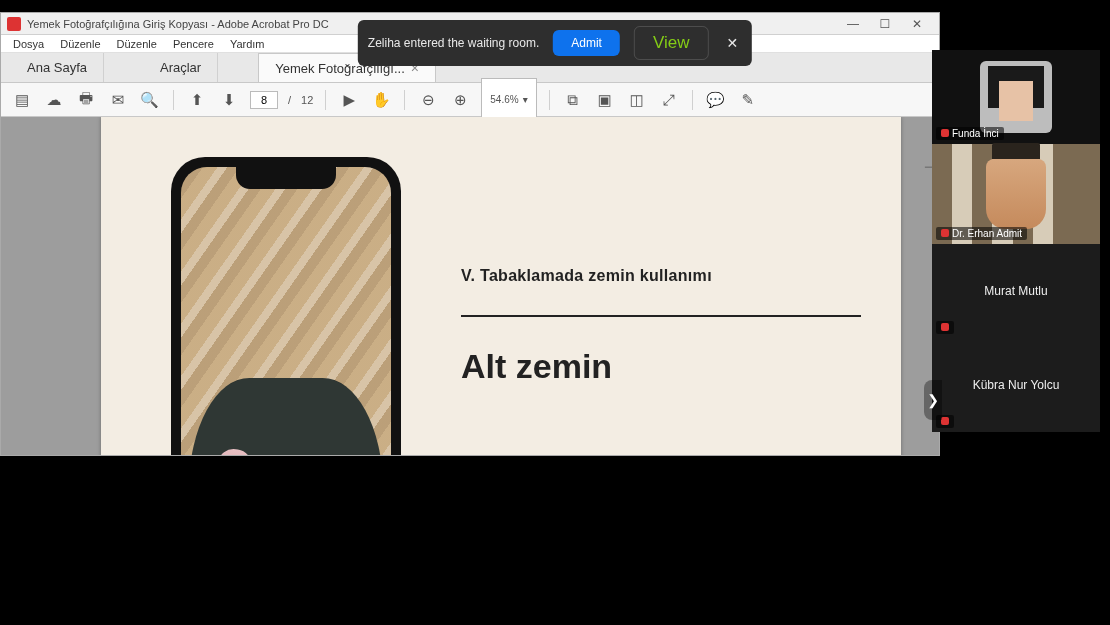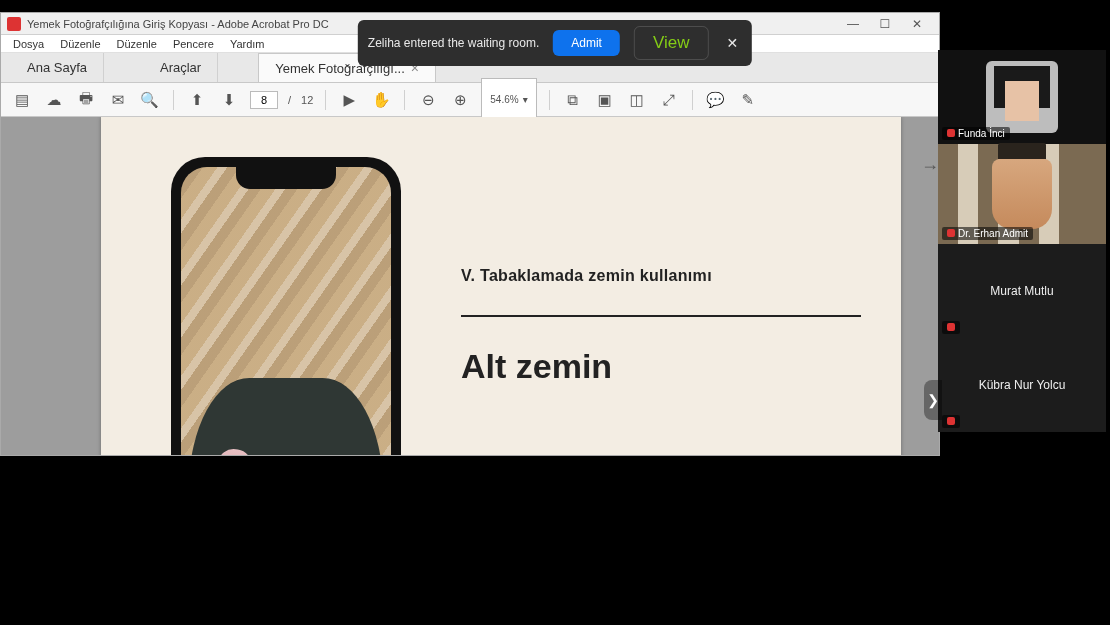--- a/index.html
+++ b/index.html
@@ -56,21 +56,21 @@
   .food .b3 { width: 56px; height: 56px; background: #b8d477; border-radius: 50%; box-shadow: -10px 0 0 #9fc456 inset; }
 
   .pagetext { flex: 1; padding-top: 120px; color: #222; }
   .pagetext .subtitle { font-size: 16px; letter-spacing: .3px; font-weight: 600; }
   .pagetext hr { border: none; border-top: 2px solid #222; margin: 30px 0; }
   .pagetext .maint { font-size: 34px; font-weight: 700; }
 
   .pgarrow { position: absolute; right: -2px; top: 36px; width: 22px; height: 22px; display: flex; align-items:center; justify-content:center; font-size:18px; color:#555; }
 
   
-  .zpanel { position: absolute; right: 4px; top: 50px; width: 168px; background: #1c1c1c; display: flex; flex-direction: column; border-radius: 30px; }
+  .zpanel { position: absolute; right: 10px; top: 50px; width: 168px; background: #1c1c1c; display: flex; flex-direction: column; border-radius: 30px; }
   .zpart { position: relative; height: 94px; background: #111; display: flex; align-items: center; justify-content: center; color: #eee; font-size: 12px; }
   .zpart.label-only { height: 94px; background: #1c1c1c; }
   .zpart .nametag { position: absolute; left: 4px; bottom: 4px; background: rgba(0,0,0,.55); color: #fff; font-size: 10px; padding: 1px 5px; border-radius: 2px; display:flex; align-items:center; gap:3px; }
   .zpart .mute::before { content:""; display:inline-block; width:8px; height:8px; background:#d33; border-radius:2px; }
 
   .avatar1 { width:72px; height:72px; border-radius:6px; background:
      linear-gradient(#e7c2a6,#e7c2a6) 50% 62%/34px 40px no-repeat,
      linear-gradient(#1a1a1a,#1a1a1a) 50% 18%/56px 42px no-repeat,
      #bdbdbd; }
   .avatar2 { position:absolute; inset:0; background:

